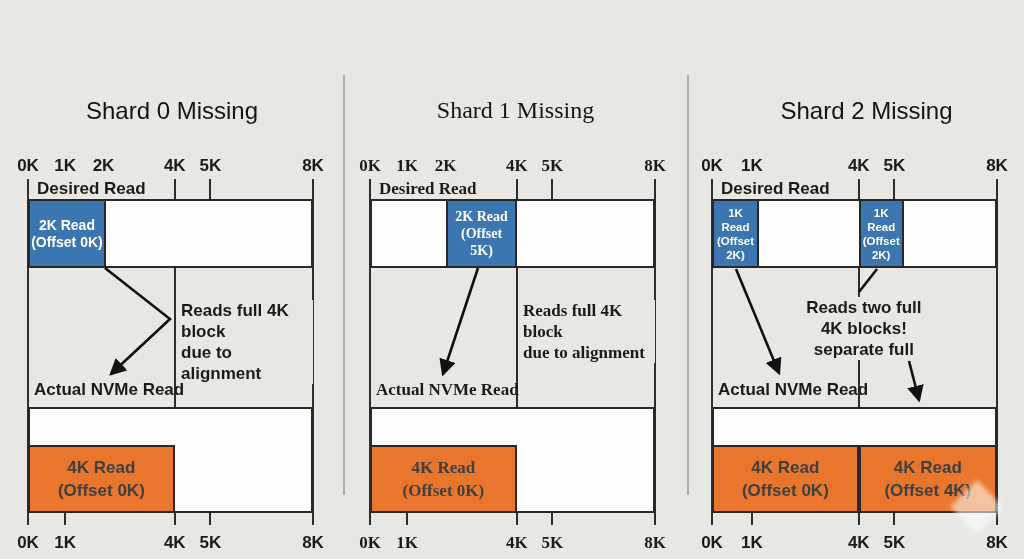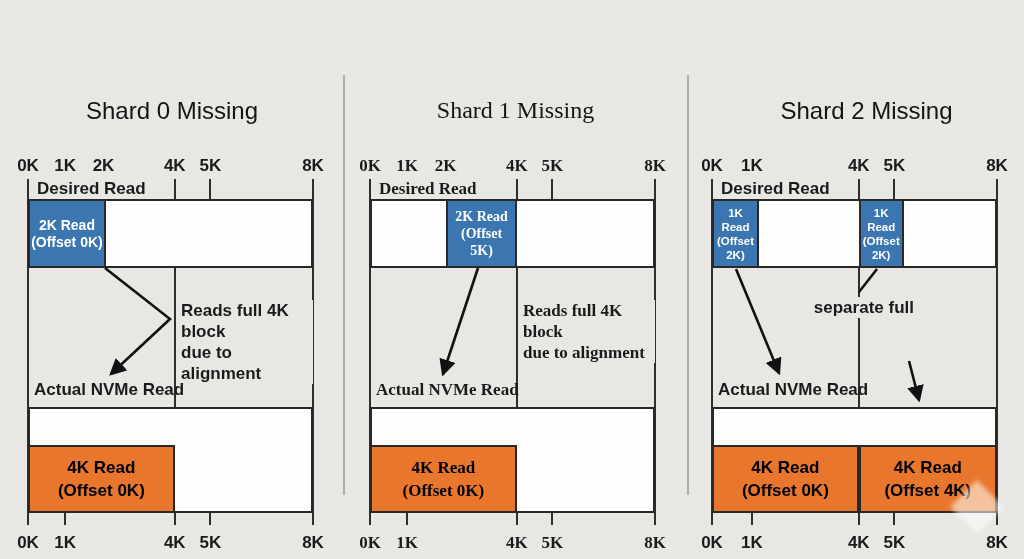--- a/index.html
+++ b/index.html
@@ -14,21 +14,21 @@
   .chart{position:absolute;top:93px;width:285px;height:346px;}
   .gridline{position:absolute;top:0;height:346px;width:2px;background:#2e2e2e;}
   .tick-top{position:absolute;top:0;height:20px;width:2px;background:#2e2e2e;}
   .tick-bottom{position:absolute;top:334px;height:12px;width:2px;background:#2e2e2e;}
   .bar{position:absolute;left:0;right:0;background:#fdfdfd;border:2px solid #282828;box-sizing:border-box;}
   .bar.desired{top:20px;height:69px;}
   .bar.actual{top:228px;height:106px;}
   .seg{position:absolute;top:-2px;bottom:-2px;border:2px solid #282828;display:flex;flex-direction:column;justify-content:center;text-align:center;color:#fff;font-weight:700;}
   .seg.blue{background:#3b76b0;font-size:14px;line-height:17px;}
   .seg.blue.small{font-size:11.5px;line-height:14px;}
-  .seg.orange{background:#e8772d;font-size:17px;line-height:23px;color:#000000;margin-top:38px;}
+  .seg.orange{background:#e8772d;font-size:17px;line-height:23px;color:#404040;margin-top:38px;}
   .row-label{position:absolute;font-size:17px;font-weight:600;line-height:20px;white-space:nowrap;z-index:3;}
   .row-label.desired{top:0;left:6px;background:#e9e7e4;padding:0 3px;}
   .row-label.actual{top:201px;left:6px;}
   .annotation{position:absolute;font-size:17px;font-weight:600;line-height:21px;background:#e9e7e4;padding:0 4px;z-index:3;}
   .arrows{position:absolute;left:0;top:0;z-index:4;pointer-events:none;}
   .watermark{position:absolute;left:958px;top:488px;width:38px;height:38px;background:rgba(255,255,255,0.55);transform:rotate(45deg);filter:blur(2px);z-index:5;}
 </style>
 </head>
 <body>
 
@@ -193,20 +193,21 @@
           <div>2K)</div>
         </div>
         <div class="seg blue small" style="left:51.5%;right:32.5%;">
           <div>1K Read</div>
           <div>(Offset</div>
           <div>2K)</div>
         </div>
       </div>
 
       <div class="annotation" style="left:53.3%;top:118px;transform:translateX(-50%);text-align:center;">
+        <div>Reads two full 4K blocks!</div>
         <div>separate full</div>
       </div>
 
       <div class="row-label actual">Actual NVMe Read</div>
 
       <div class="bar actual">
         <div class="seg orange" style="left:-2px;right:48.5%;">
           <div>4K Read</div>
           <div>(Offset 0K)</div>
         </div>

